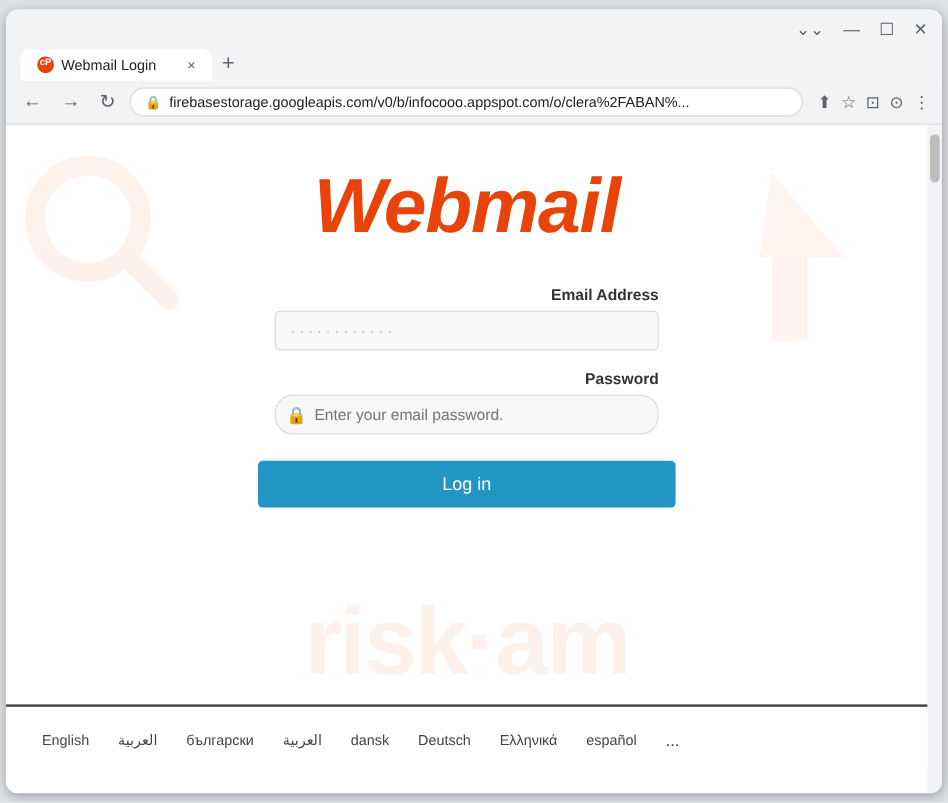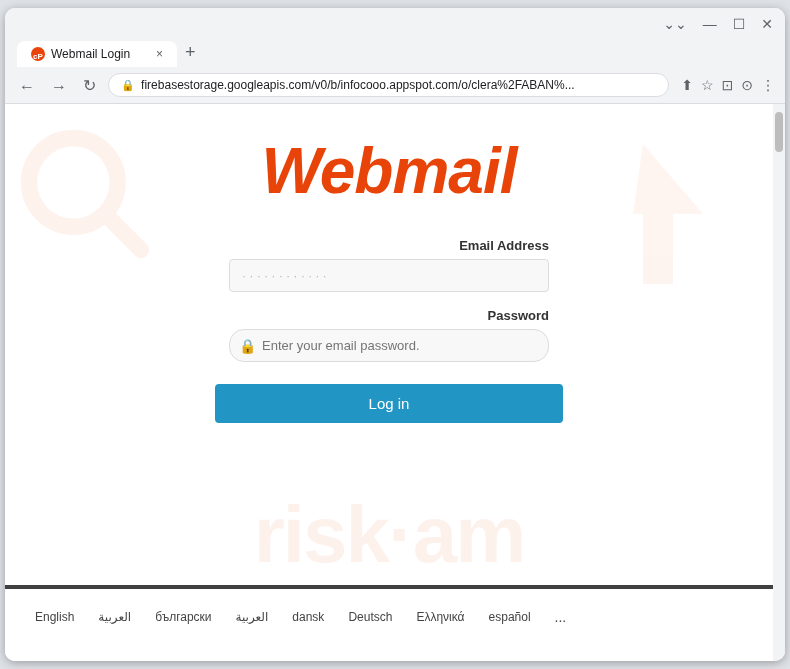--- a/index.html
+++ b/index.html
@@ -70,21 +70,21 @@
       max-width: 220px;
       position: relative;
     }
 
     .tab-favicon {
       width: 14px;
       height: 14px;
       background: #e8440a;
       border-radius: 50%;
       display: flex;
-      align-items: flex-end;
+      align-items: flex-start;
       justify-content: center;
       font-size: 8px;
       color: white;
       font-weight: bold;
     }
 
     .tab-close {
       margin-left: auto;
       color: #5f6368;
       font-size: 12px;
@@ -308,21 +308,21 @@
       color: #fff;
       border: none;
       border-radius: 4px;
       font-size: 15px;
       cursor: pointer;
       margin-top: 6px;
     }
 
     
     .language-bar {
-      border-top: 4px solid #404040;
+      border-top: 2px solid #404040;
       padding: 16px 30px;
       display: flex;
       align-items: center;
       gap: 24px;
       flex-wrap: wrap;
       background: #fff;
       position: relative;
       z-index: 1;
     }
 

